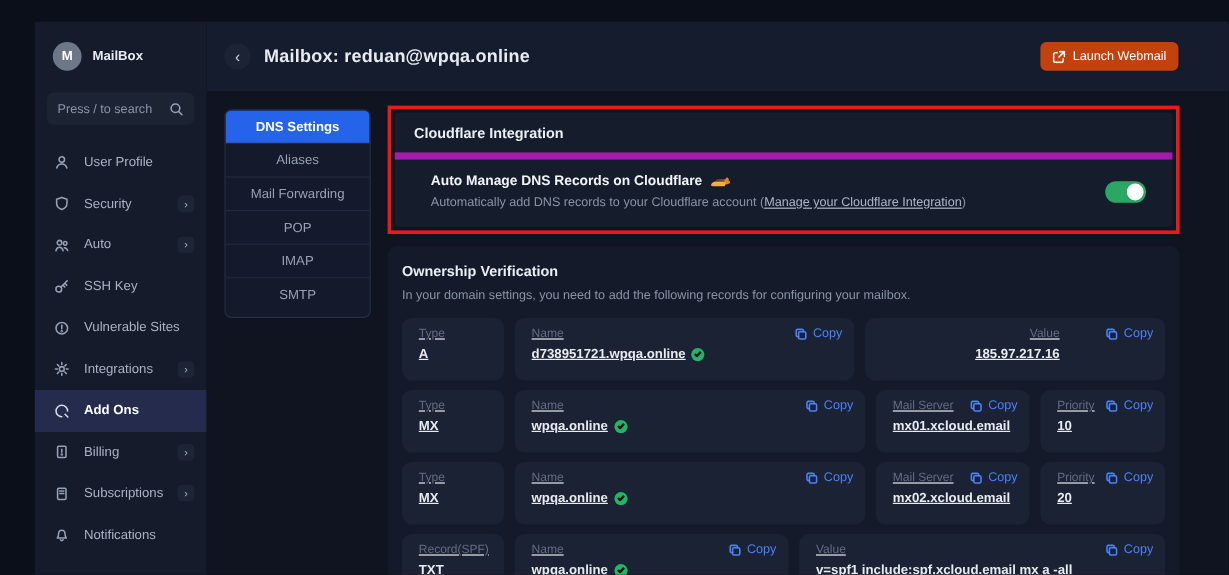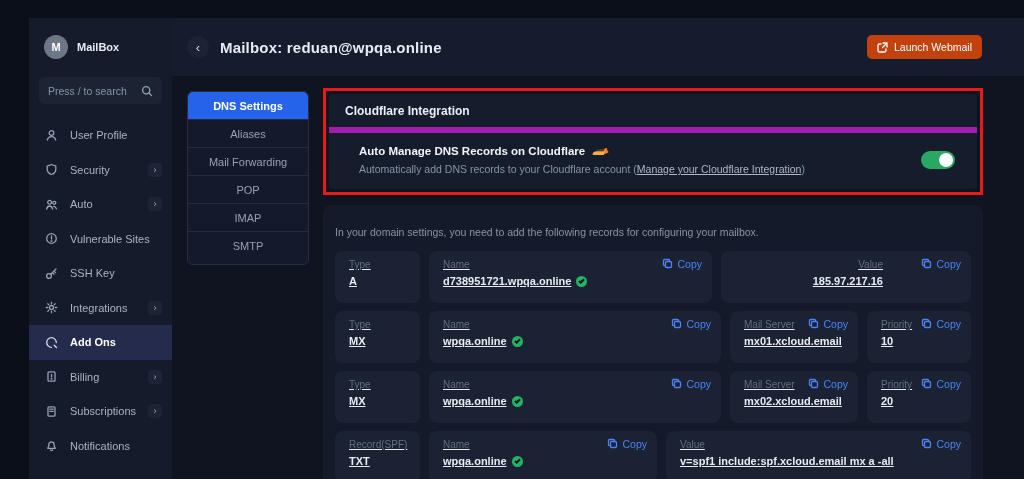--- a/index.html
+++ b/index.html
@@ -76,21 +76,21 @@
   .card .lab { font-size:10px; color:#646e82; }
   .card .val { font-size:11px; color:#e8ebf2; font-weight:600; margin-top:5px; display:flex; align-items:center; gap:5px; }
   .c-type { width:85px; flex:none; }
   .c-name { flex:1; }
   .c-value1 { width:250px; flex:none; text-align:right; padding-right:14px; }
   .c-value1 .lab, .c-value1 .val { padding-right:74px; display:block; }
   .c-mail { width:128px; flex:none; }
   .c-prio { width:104px; flex:none; }
   .c-value4 { width:305px; flex:none; }
   .copy { position:absolute; top:7px; right:10px; background:none; border:none; color:#4c83f7;
-          font-size:10.5px; font-family:inherit; display:flex; align-items:flex-start; gap:4px; cursor:pointer; padding:0; }
+          font-size:10.5px; font-family:inherit; display:flex; align-items:flex-end; gap:4px; cursor:pointer; padding:0; }
   .check { width:11px; height:11px; border-radius:50%; background:#22b566; display:inline-flex;
            align-items:center; justify-content:center; flex:none; }
   .check svg { stroke:#0e1320; stroke-width:2; fill:none; }
   .ext-ic, .copy-ic { flex:none; display:flex; }
 </style>
 </head>
 <body>
 
 <div class="app">
 
@@ -134,35 +134,35 @@
               <circle cx="9.3" cy="4.8" r="1.5"></circle>
               <path d="M1.6 11c.5-2 1.7-3 3-3s2.5 1 3 3M8.6 8.4c1.3.1 2.3.9 2.8 2.4"></path>
             </svg>
           </span>
         <span class="s-lbl">Auto</span>
         <span class="s-chev">›</span>
       </div>
       <div class="s-item">
         <span class="s-ic">
             <svg class="lin" width="13" height="13" viewBox="0 0 13 13">
+              <circle cx="4" cy="9" r="2.4"></circle>
+              <path d="M5.8 7.2L11 2M9 4l1.6 1.6M7.4 5.6L9 7.2"></path>
+            </svg>
+          </span>
+        <span class="s-lbl">SSH Key</span>
+      </div>
+      <div class="s-item">
+        <span class="s-ic">
+            <svg class="lin" width="13" height="13" viewBox="0 0 13 13">
               <circle cx="6.5" cy="6.5" r="4.8"></circle>
               <path d="M6.5 4v3"></path>
               <circle cx="6.5" cy="9" r="0.4"></circle>
             </svg>
           </span>
         <span class="s-lbl">Vulnerable Sites</span>
-      </div>
-      <div class="s-item">
-        <span class="s-ic">
-            <svg class="lin" width="13" height="13" viewBox="0 0 13 13">
-              <circle cx="4" cy="9" r="2.4"></circle>
-              <path d="M5.8 7.2L11 2M9 4l1.6 1.6M7.4 5.6L9 7.2"></path>
-            </svg>
-          </span>
-        <span class="s-lbl">SSH Key</span>
       </div>
       <div class="s-item">
         <span class="s-ic">
             <svg class="lin" width="13" height="13" viewBox="0 0 13 13">
               <circle cx="6.5" cy="6.5" r="2"></circle>
               <path d="M6.5 1.2v1.6M6.5 10.2v1.6M1.2 6.5h1.6M10.2 6.5h1.6M2.8 2.8l1.1 1.1M9.1 9.1l1.1 1.1M10.2 2.8L9.1 3.9M3.9 9.1l-1.1 1.1"></path>
             </svg>
           </span>
         <span class="s-lbl">Integrations</span>
         <span class="s-chev">›</span>
@@ -253,20 +253,21 @@
                 <div class="cf-sub"><span>Automatically add DNS records to your Cloudflare account (</span><span class="cf-link">Manage your Cloudflare Integration</span><span>)</span></div>
               </div>
               <div class="toggle">
                 <div class="knob"></div>
               </div>
             </div>
           </div>
         </div>
 
         <div class="own-panel">
+          <div class="own-title">Ownership Verification</div>
           <div class="own-sub">In your domain settings, you need to add the following records for configuring your mailbox.</div>
 
           <div class="rows">
 
             <div class="rec-row">
               <div class="card c-type">
                 <div class="lab">Type</div>
                 <div class="val">A</div>
               </div>
               <div class="card c-name">

